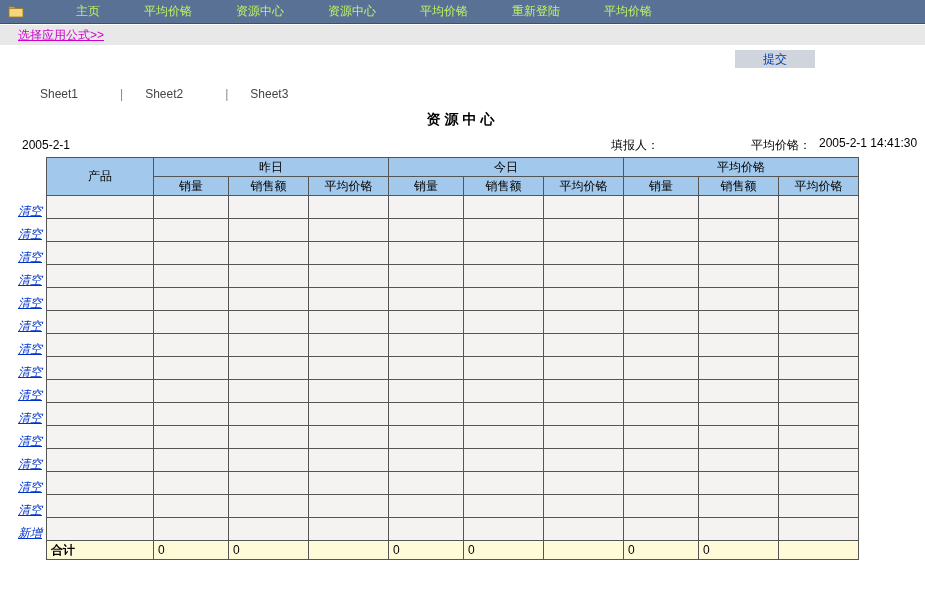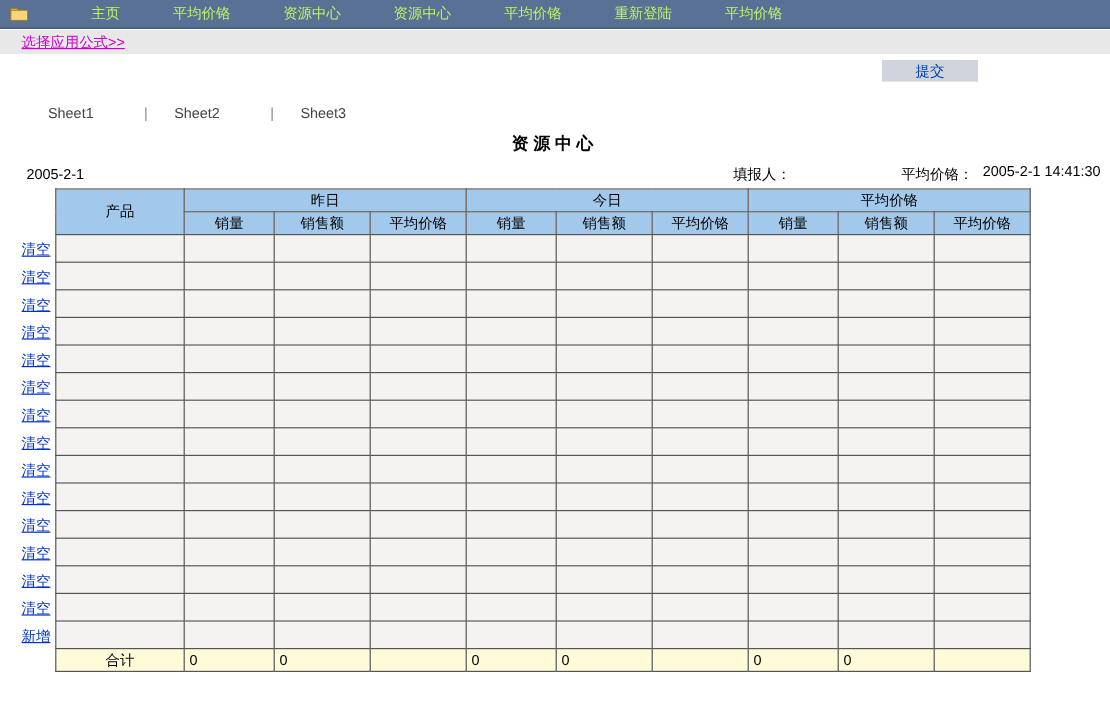--- a/index.html
+++ b/index.html
@@ -22,21 +22,21 @@
     .report-title { text-align: center; font-weight: bold; font-size: 14px; margin-top: 10px; letter-spacing: 4px; }
     
     .info-row { display: flex; margin-top: 6px; padding-left: 18px; align-items: center; height: 20px; }
     .info-label { text-align: right; padding-right: 4px; white-space: nowrap; }
     .info-value { border: none; background: #fff; height: 18px; padding: 0 4px; font-family: inherit; font-size: 12px; }
     
     .row-action { color: #0033cc; text-decoration: underline; cursor: pointer; display: inline-block; width: 28px; text-align: left; padding-left: 0; }
     
     .main-wrapper { display: flex; margin-top: 2px; padding-left: 18px; }
     .actions-col { display: flex; flex-direction: column; width: 28px; }
-    .actions-col .action-cell { height: 23px; display: flex; align-items: center; }
+    .actions-col .action-cell { height: 23px; display: flex; align-items: flex-end; font-style: italic; }
     .actions-col .header-spacer { height: 40px; }
     
     table.report { border-collapse: collapse; table-layout: fixed; }
     table.report th, table.report td { border: 1px solid #555; height: 19px; font-weight: normal; font-size: 12px; padding: 0 4px; overflow: hidden; }
     table.report th { background: #a2c8ec; text-align: center; }
     table.report td { background: #f5f2f2; text-align: left; }
     table.report tr.total td { background: #fffbd8; }
     
     .col-product { width: 107px; }
     .col-qty { width: 75px; }
@@ -348,21 +348,21 @@
           <td style="height: 23px;"></td>
           <td style="height: 23px;"></td>
           <td style="height: 23px;"></td>
           <td style="height: 23px;"></td>
           <td style="height: 23px;"></td>
           <td style="height: 23px;"></td>
         </tr>
       </tbody>
     <tbody>
       <tr class="total">
-        <td style="text-align:center;">合计</td>
+        <td style="text-align:left;font-weight:bold;">合计</td>
         <td>0</td>
         <td>0</td>
         <td></td>
         <td>0</td>
         <td>0</td>
         <td></td>
         <td>0</td>
         <td>0</td>
         <td></td>
       </tr>

